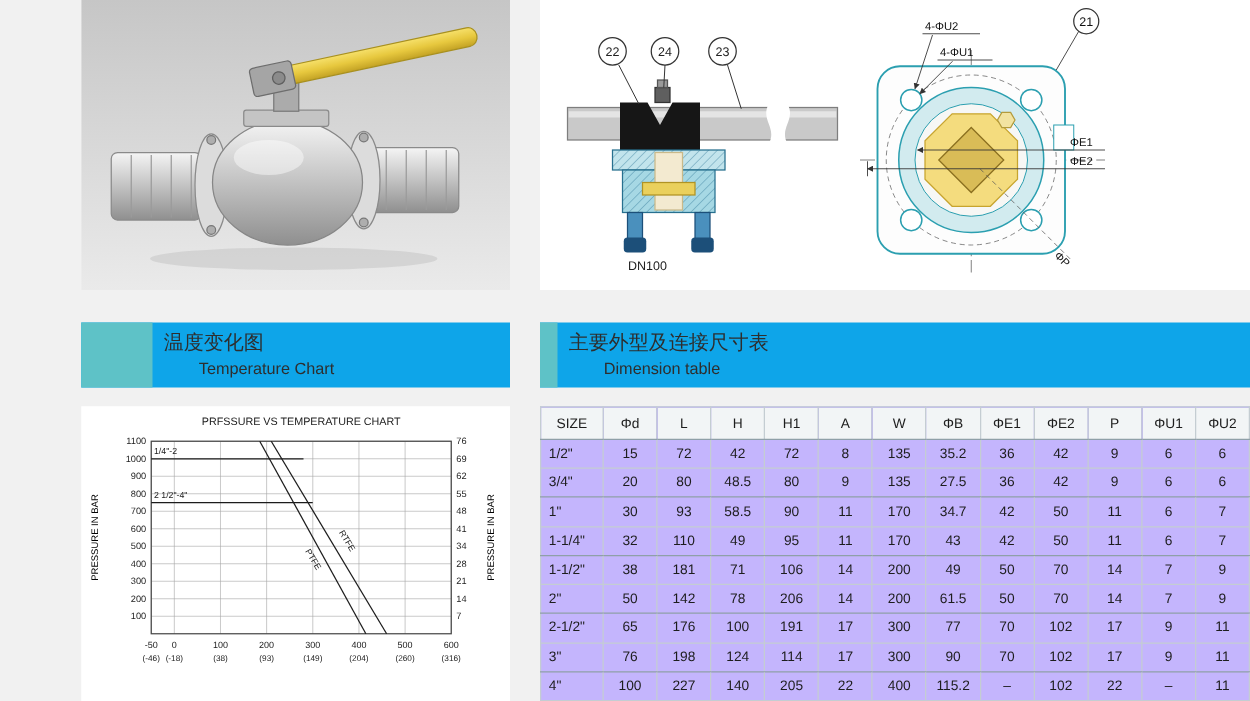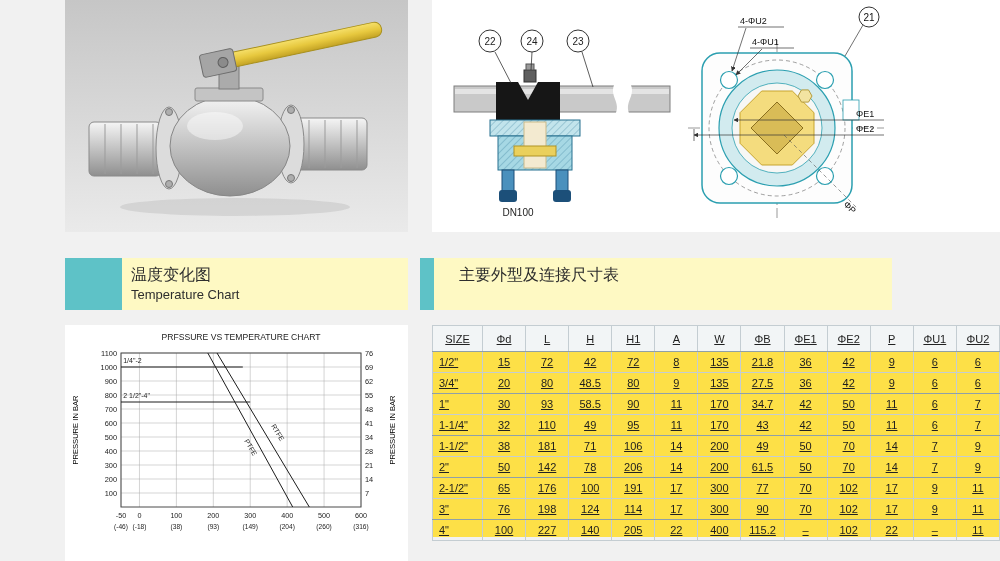--- a/index.html
+++ b/index.html
@@ -8,31 +8,31 @@
     background:#f1f1f1;
     font-family:"Liberation Sans", sans-serif;
     position:relative;
     overflow:hidden;
     color:#222;
   }
   .panel { position:absolute; }
   .photo-panel  { left:65px;  top:0; width:343px; height:232px; }
   .drawing-panel{ left:432px; top:0; width:568px; height:232px; background:#fff; }
   .chart-panel  { left:65px;  top:325px; width:343px; height:236px; background:#fff; }
-  .table-panel  { left:432px; top:325px; width:568px; height:212px; background:#fde047;text-decoration:underline; }
-
-  .section-header { position:absolute; top:258px; height:52px; background:#fef9c3; display:flex; }
+  .table-panel  { left:432px; top:325px; width:568px; height:236px; background:#c4b5fd; }
+
+  .section-header { position:absolute; top:258px; height:52px; background:#0ea5e9; display:flex; }
   .header-left  { left:65px;  width:343px; }
-  .header-right { left:420px; width:472px;gap:16px; }
+  .header-right { left:432px; width:568px; }
   .section-header .accent { background:#5ec2c7; height:100%; flex:0 0 auto; }
   .header-left  .accent { width:57px; }
   .header-right .accent { width:14px; }
   .titles { padding:6px 0 0 9px; line-height:1.35; }
   .title-zh { font-size:16px; color:#2e2e2e; }
-  .title-en { font-size:13px; color:#2e2e2e; }
+  .title-en { font-size:13px; color:#2e2e2e;margin-left:28px; }
 
   svg { display:block; }
 
   .table-panel table {
     width:100%; height:100%;
     border-collapse:collapse; table-layout:fixed;
     font-size:11px; color:#1d1d1d;
     border:1px solid #93a4ab;
   }
   .table-panel th, .table-panel td {
@@ -193,20 +193,21 @@
   <div class="accent"></div>
   <div class="titles">
     <div class="title-zh">温度变化图</div>
     <div class="title-en">Temperature Chart</div>
   </div>
 </div>
 <div class="section-header header-right">
   <div class="accent"></div>
   <div class="titles">
     <div class="title-zh">主要外型及连接尺寸表</div>
+    <div class="title-en">Dimension table</div>
   </div>
 </div>
 
 <section class="panel chart-panel">
   <svg id="chart-svg" viewBox="0 0 343 236" width="343" height="236" font-family="Liberation Sans, sans-serif">
       <text x="176" y="15" text-anchor="middle" font-size="8.6" fill="#1c1c1c">PRFSSURE VS TEMPERATURE CHART</text>
       <g stroke="#a9a9a9" stroke-width="0.5">
         <line x1="56" y1="28" x2="56" y2="182"></line>
         <line x1="74.46153846153847" y1="28" x2="74.46153846153847" y2="182"></line>
         <line x1="111.38461538461539" y1="28" x2="111.38461538461539" y2="182"></line>
@@ -302,21 +303,21 @@
     </thead>
     <tbody id="dim-body">
         <tr>
           <td class="size-col">1/2"</td>
           <td>15</td>
           <td>72</td>
           <td>42</td>
           <td>72</td>
           <td>8</td>
           <td>135</td>
-          <td>21.8</td>
+          <td>35.2</td>
           <td>36</td>
           <td>42</td>
           <td>9</td>
           <td>6</td>
           <td>6</td>
         </tr>
         <tr class="group-end">
           <td class="size-col">3/4"</td>
           <td>20</td>
           <td>80</td>

